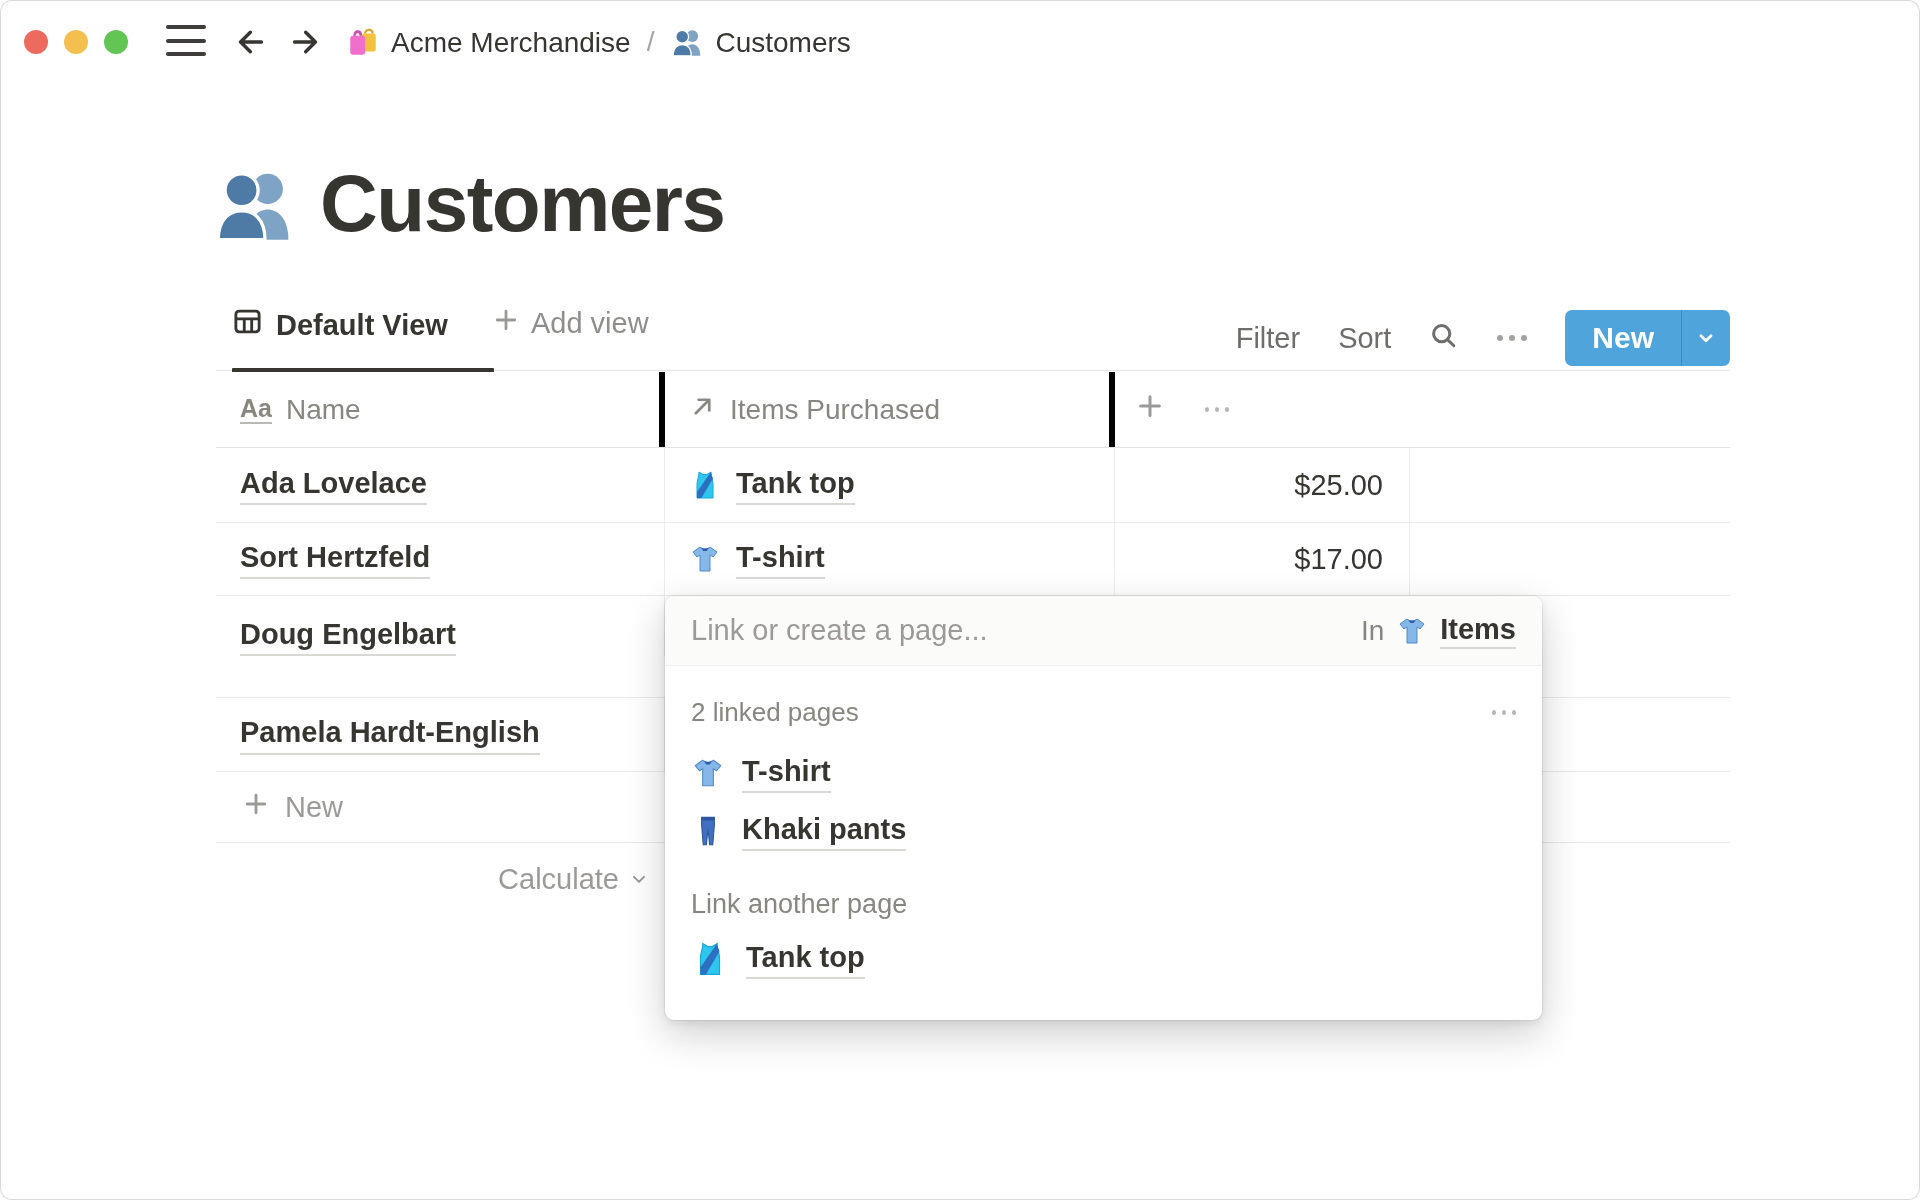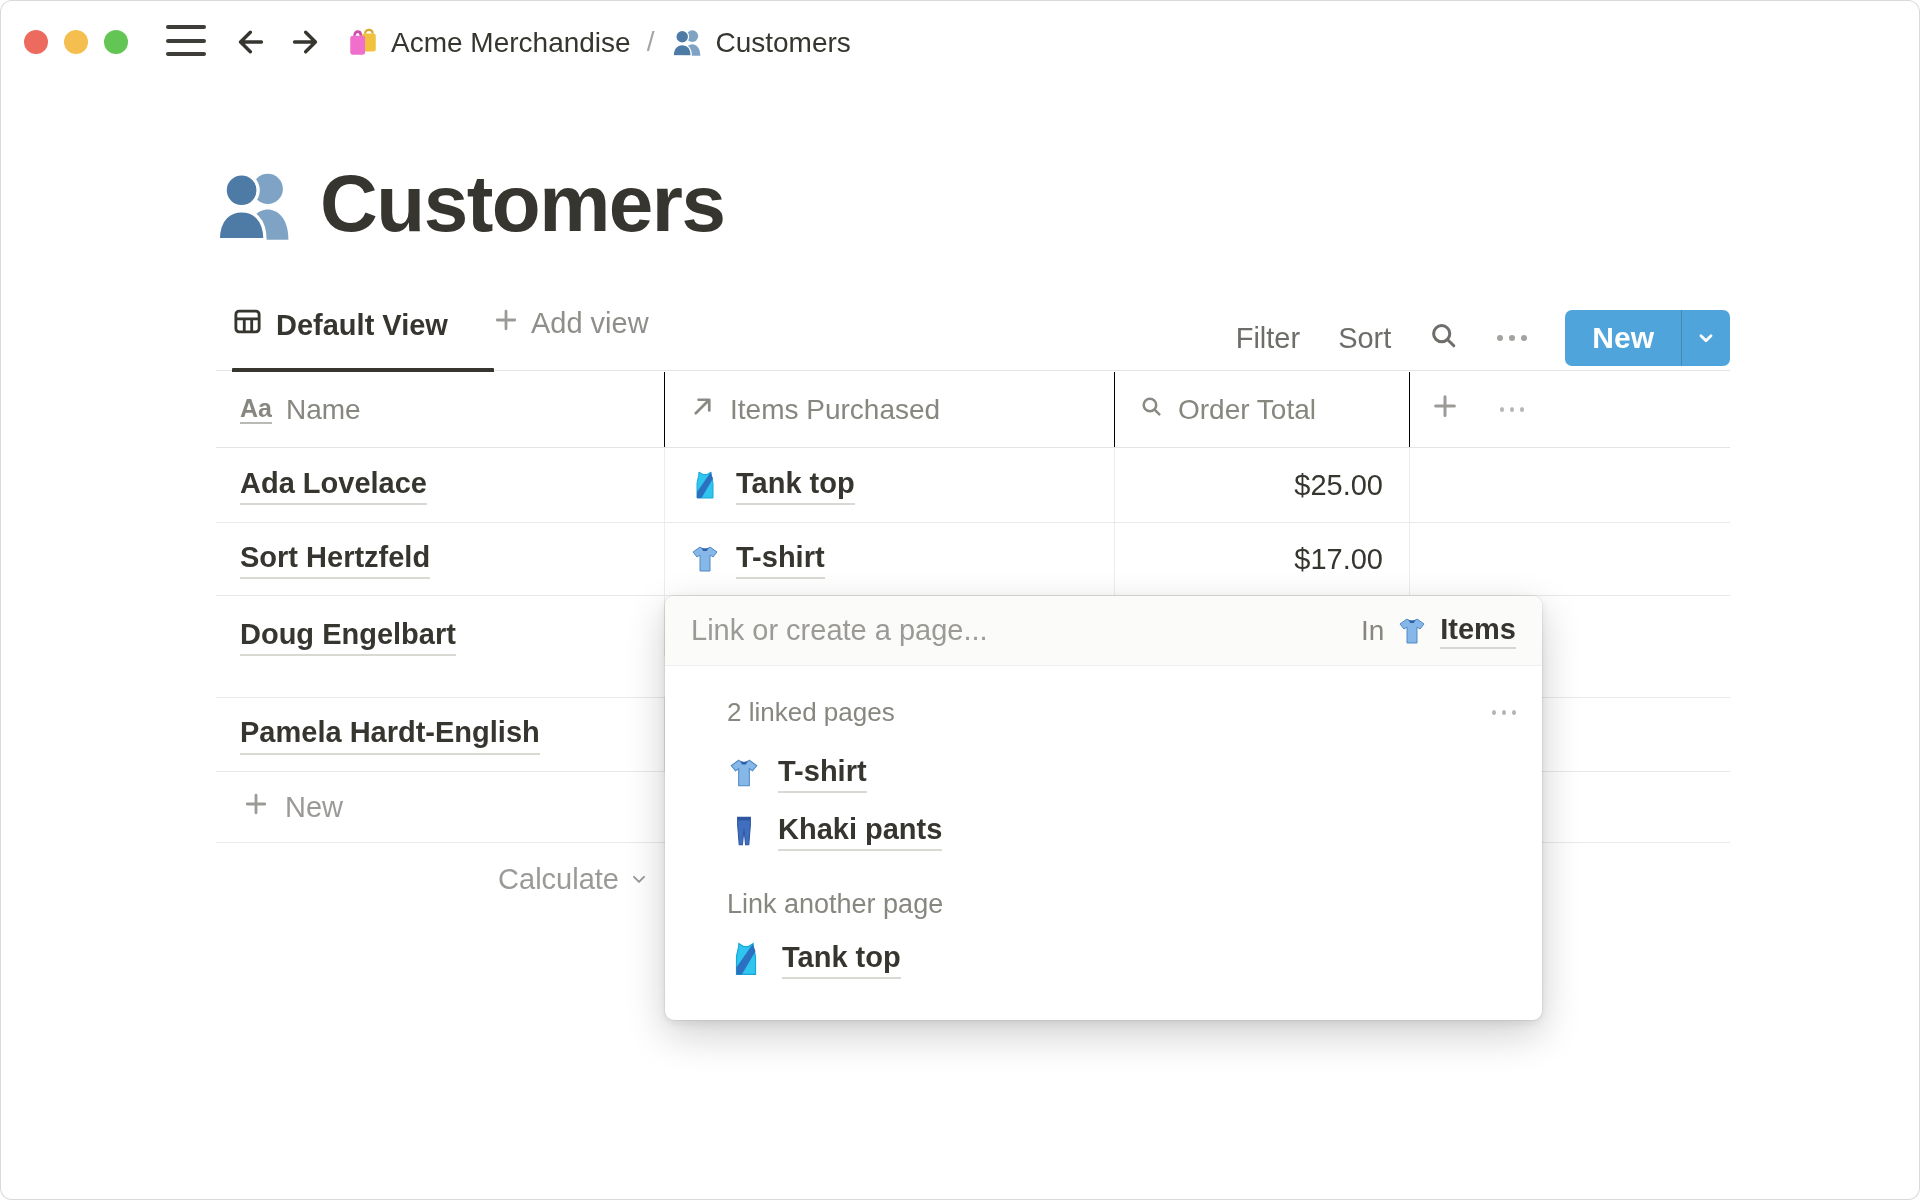--- a/index.html
+++ b/index.html
@@ -48,21 +48,21 @@
   .tool-text { font-size:29px; color:#6E6D69; }
   .searchicon svg { stroke:#6E6D69; fill:none; stroke-width:2.6; stroke-linecap:round; }
   .new-btn { display:flex; align-items:stretch; height:56px; border-radius:7px; background:#4FA4DB; color:#fff; overflow:hidden; }
   .new-main { padding:0 27px; display:flex; align-items:center; font-size:30px; font-weight:600; }
   .new-divider { width:1px; background:rgba(0,0,0,0.16); }
   .new-caret { width:48px; display:flex; align-items:center; justify-content:center; }
   .new-caret svg { stroke:#fff; fill:none; stroke-width:3; stroke-linecap:round; stroke-linejoin:round; }
 
   
   .thead { left:216px; top:372px; width:1514px; height:76px; display:flex; color:#87867F; font-size:28px; border-bottom:1px solid #E3E3E1; background:#fff; }
-  .hcell { display:flex; align-items:center; gap:14px; padding-left:24px; border-right:1px solid #000000; }
+  .hcell { display:flex; align-items:center; gap:14px; padding-left:24px; border-right:6px solid #000000; }
   .w-name { width:449px; } .w-items { width:450px; } .w-total { width:295px; } .w-extra { width:320px; border-right:none; }
   .aa { font-size:25px; font-weight:600; color:#87867F; border-bottom:2px solid #BAB9B5; line-height:1.05; padding-bottom:1px; }
   .hicon svg { stroke:#8A8983; fill:none; stroke-width:2.4; stroke-linecap:round; stroke-linejoin:round; }
   .hextra { display:flex; align-items:center; gap:40px; padding-left:20px; }
 
   .tbody { left:216px; top:448px; width:1514px; }
   .trow { display:flex; border-bottom:1px solid #E9E9E7; }
   .cell { display:flex; align-items:center; border-right:1px solid #EDEDEB; }
   .cell.name { width:449px; padding-left:24px; }
   .cell.items { width:450px; padding-left:24px; gap:15px; }
@@ -78,21 +78,21 @@
 
   
   .popup { left:665px; top:596px; width:877px; height:424px; background:#fff; border-radius:9px; z-index:10;
            box-shadow: 0 0 0 1px rgba(15,15,15,0.05), 0 14px 40px rgba(15,15,15,0.2), 0 3px 8px rgba(15,15,15,0.08); }
   .popup-head { height:70px; background:#FBFBFA; border-bottom:1px solid #EFEFED; border-radius:9px 9px 0 0;
                 display:flex; align-items:center; justify-content:space-between; padding:0 26px; }
   .popup-placeholder { color:#9B9A97; font-size:29px; }
   .popup-in { display:flex; align-items:center; gap:12px; }
   .in-word { color:#87867F; font-size:28px; }
   .in-target { font-size:29px; font-weight:700; color:#37352F; border-bottom:2px solid #D8D6D1; padding-bottom:1px; cursor:pointer; }
-  .popup-body { padding:0 26px;margin-left:36px; }
+  .popup-body { padding:0 26px; }
   .section-row { margin-top:30px; height:32px; display:flex; align-items:center; justify-content:space-between; color:#87867F; font-size:26px; }
   .p-item { height:58px; display:flex; align-items:center; gap:17px; cursor:pointer; }
   .p-item.first { margin-top:16px; }
   .p-label2 { margin-top:28px; height:32px; display:flex; align-items:center; color:#87867F; font-size:27px; }
   .p-item.suggest { margin-top:10px; }
 
   .emoji-svg { display:inline-flex; }
 </style>
 </head>
 <body>
@@ -214,29 +214,20 @@
       <span>Name</span>
     </div>
     <div class="hcell w-items">
       <span class="hicon">
         <svg width="27" height="27" viewBox="0 0 24 24">
             <path d="M6 18 L17.5 6.5 M8.5 6 H18 V15.5"></path>
           </svg>
       </span>
       <span>Items Purchased</span>
     </div>
-    <div class="hcell w-total">
-      <span class="hicon">
-        <svg width="25" height="25" viewBox="0 0 24 24">
-            <circle cx="10.5" cy="10.5" r="6"></circle>
-            <path d="M15 15 L19.5 19.5"></path>
-          </svg>
-      </span>
-      <span>Order Total</span>
-    </div>
     <div class="hcell w-extra hextra">
       <span class="plus-gray">
         <svg width="30" height="30" viewBox="0 0 24 24">
             <path d="M12 4.5 V19.5 M4.5 12 H19.5"></path>
           </svg>
       </span>
       <span class="dots light">
           <i></i>
           <i></i>
           <i></i>

